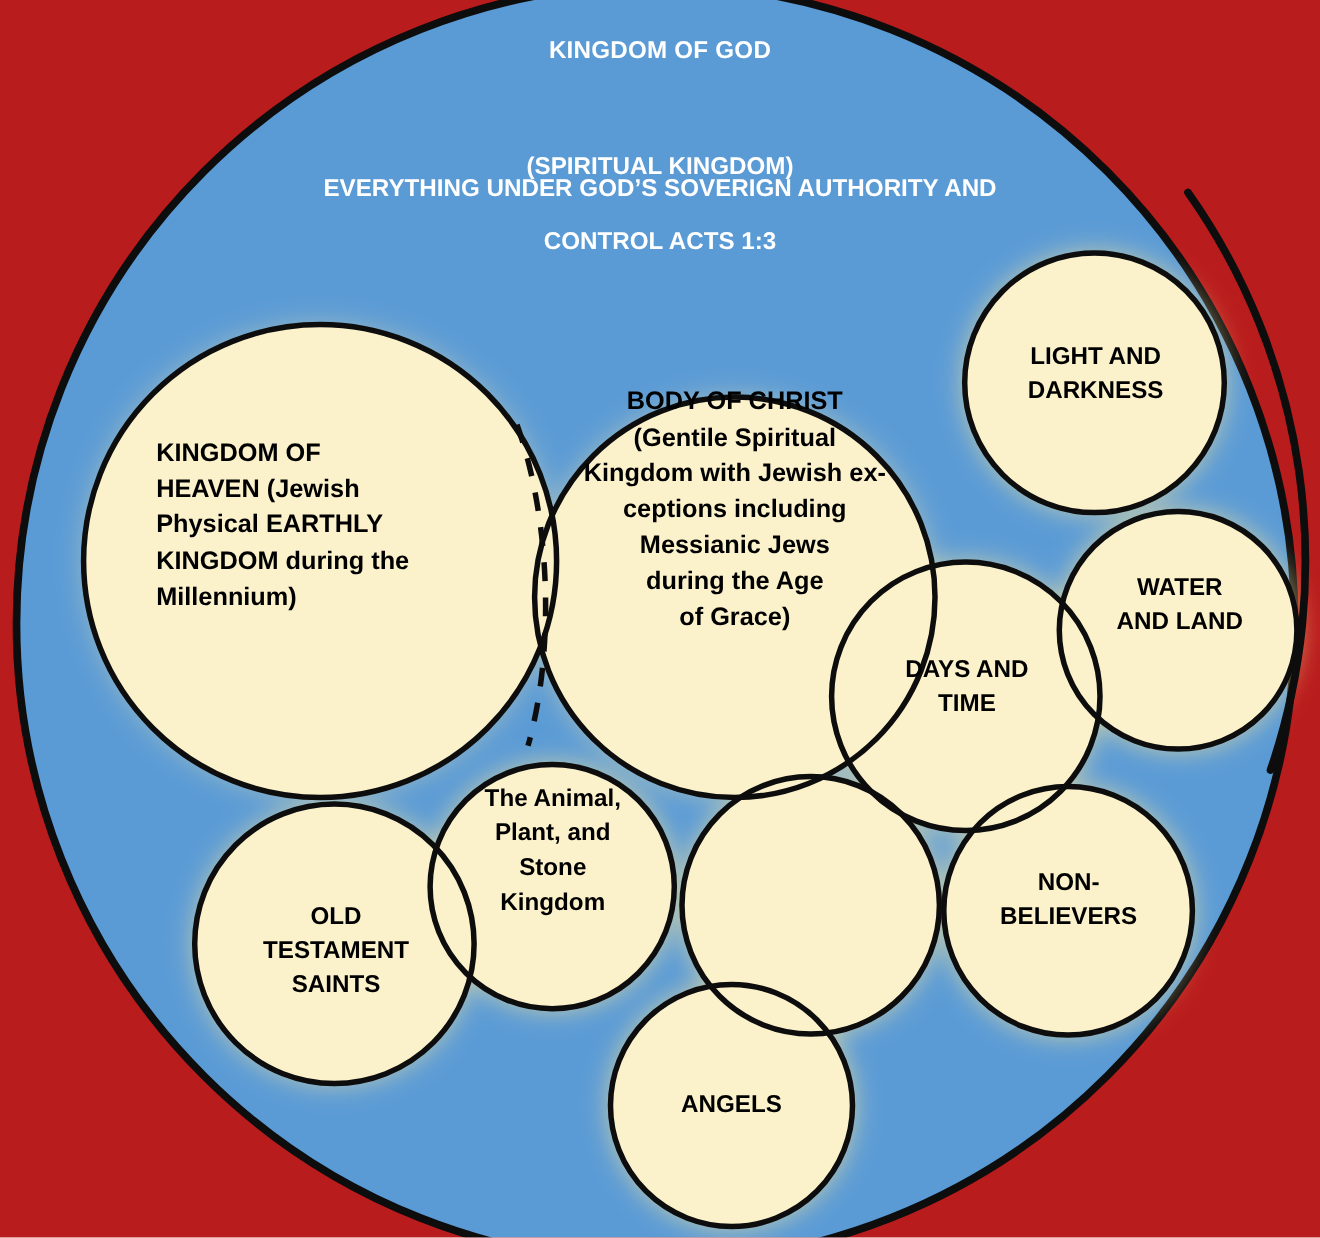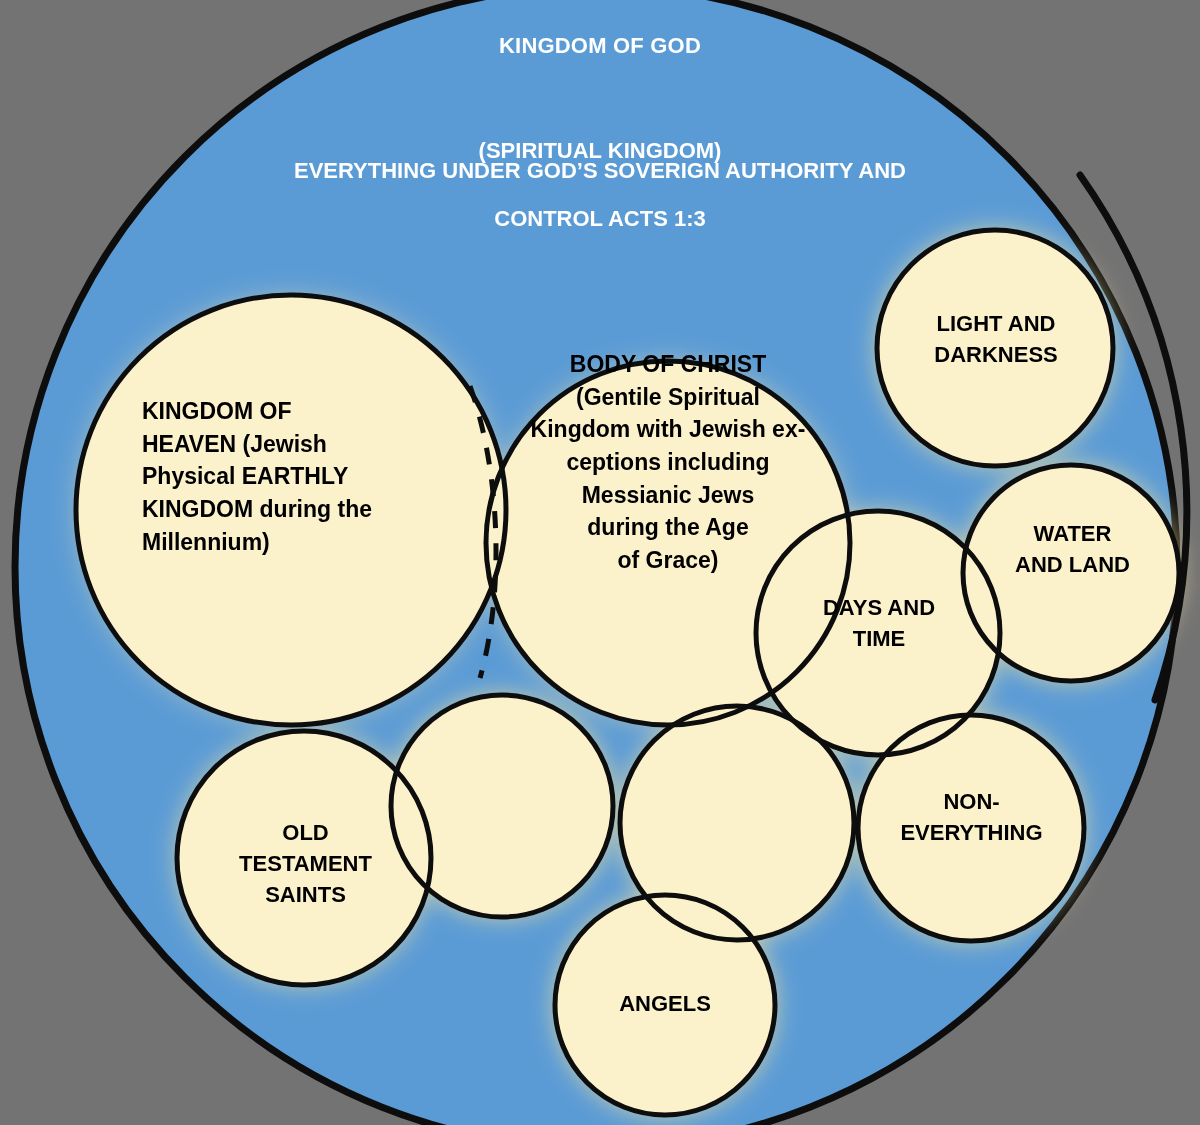--- a/index.html
+++ b/index.html
@@ -1,20 +1,20 @@
 <!DOCTYPE html>
 <html><head>
 <meta charset="utf-8">
 <style>
   html,body{margin:0;padding:0;background:#ffffff;}
   #stage{
     position:relative;
     width:1200px;
     height:1125px;
-    background:#737373;
+    background:#b91c1c;
     overflow:hidden;
     font-family:"Liberation Sans", sans-serif;
   }
   svg#diagram{position:absolute;left:0;top:0;width:1200px;height:1125px;}
   .lbl{
     position:absolute;
     text-align:center;
     font-weight:bold;
     color:#000000;
     line-height:1.42;
@@ -127,23 +127,27 @@
   <div class="lbl b-md" style="left:885px;top:308px;width:222px;">LIGHT AND
 DARKNESS</div>
 
   <div class="lbl b-md" style="left:970px;top:518px;width:205px;">WATER
 AND LAND</div>
 
   <div class="lbl b-md" style="left:773px;top:592px;width:212px;">DAYS AND
 TIME</div>
 
   <div class="lbl b-md" style="left:868px;top:786px;width:207px;">NON-
-EVERYTHING</div>
+BELIEVERS</div>
 
 
+  <div class="lbl b-md" style="left:400px;top:710px;width:205px;">The Animal,
+Plant, and
+Stone
+Kingdom</div>
 
   <div class="lbl b-md" style="left:198px;top:817px;width:215px;">OLD
 TESTAMENT
 SAINTS</div>
 
   <div class="lbl b-md" style="left:560px;top:988px;width:210px;">ANGELS</div>
 
 </div>
 
 </body></html>

